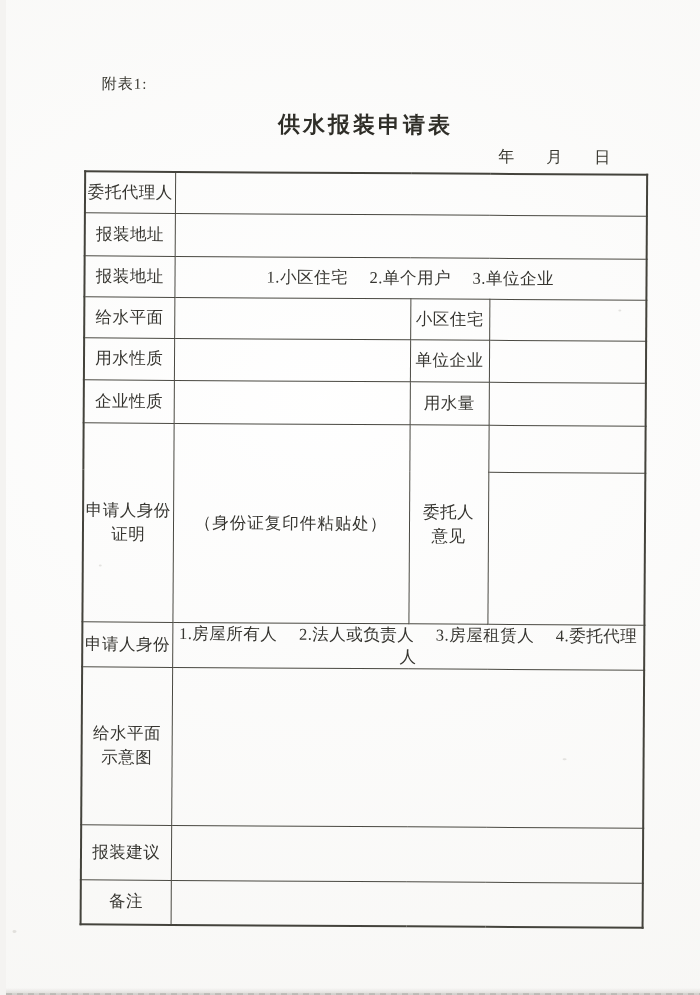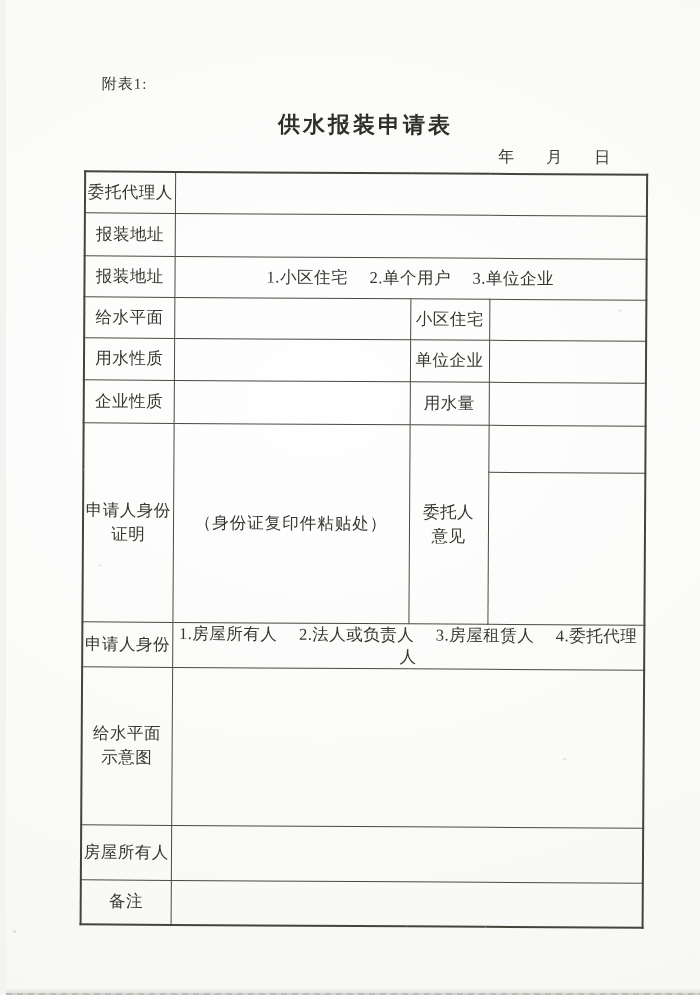--- a/index.html
+++ b/index.html
@@ -189,21 +189,21 @@
 
         <tr class="r9">
           <td class="lbl">
             <span class="line">给水平面</span>
             <span class="line">示意图</span>
           </td>
           <td colspan="3"></td>
         </tr>
 
         <tr class="r10">
-          <td class="lbl">房屋所有人</td>
+          <td class="lbl">报装建议</td>
           <td colspan="3"></td>
         </tr>
 
         <tr class="r11">
           <td class="lbl">备注</td>
           <td colspan="3"></td>
         </tr>
       </tbody>
         </table>
     </div>

